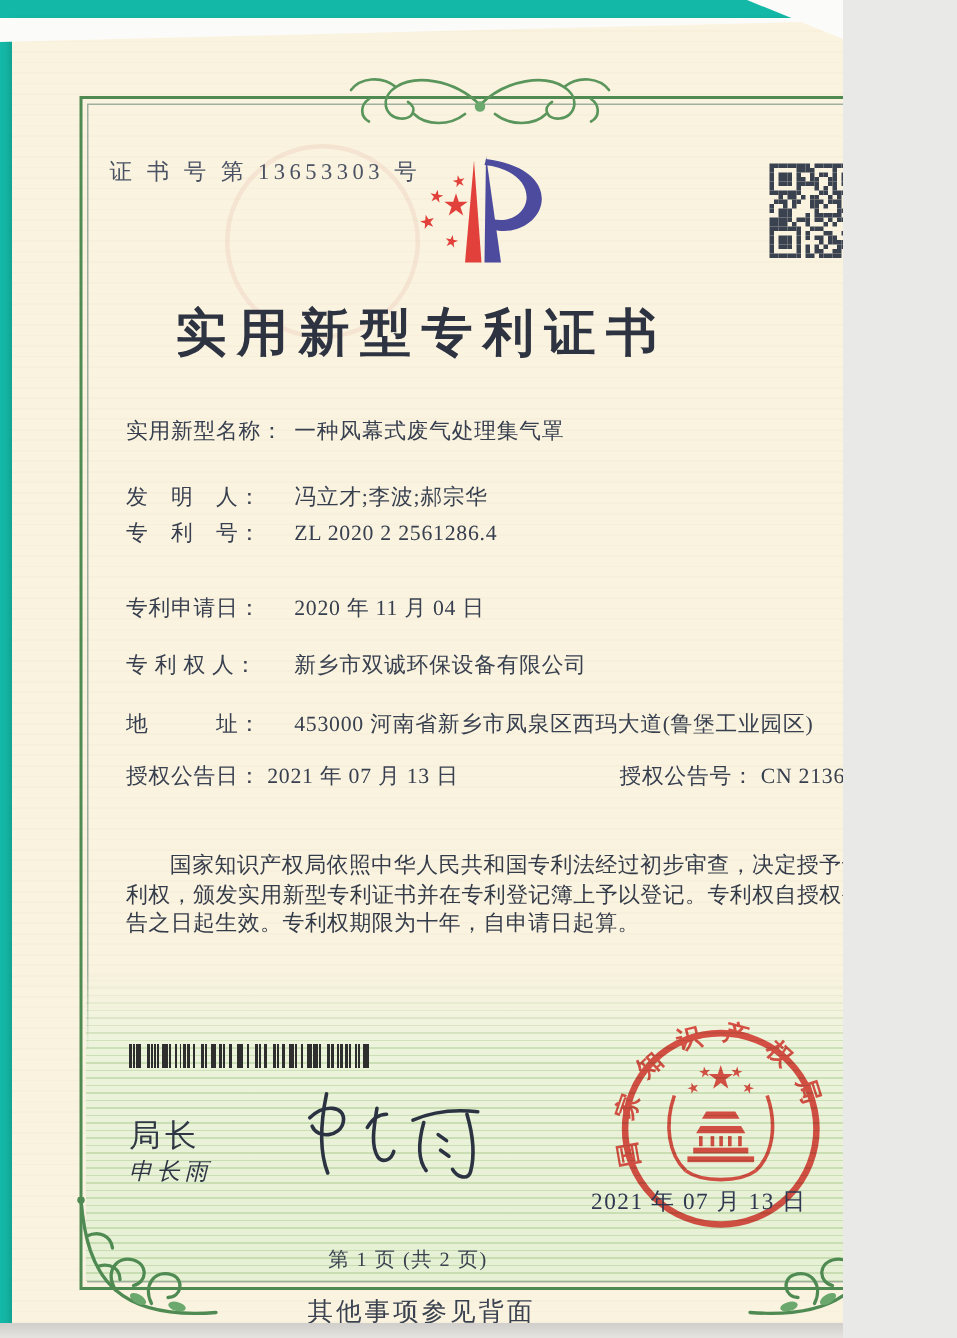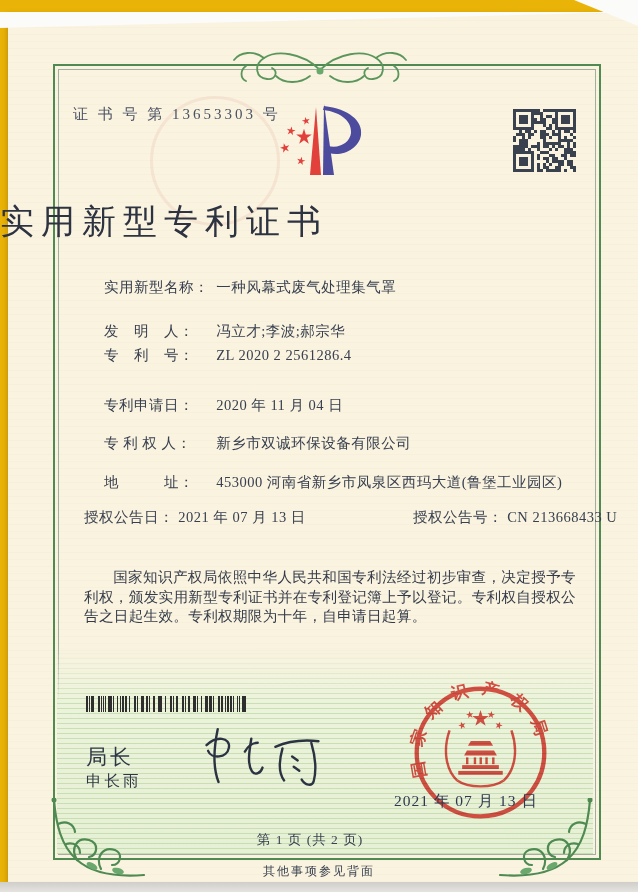--- a/index.html
+++ b/index.html
@@ -1,16 +1,16 @@
 <!DOCTYPE html>
 <html><head>
 <meta charset="utf-8">
 <style>
   html,body{margin:0;padding:0;background:#e9e9e7;}
-  .scan{position:relative;width:638px;height:892px;background:#eab308;overflow:hidden;
+  .scan{position:relative;width:562px;height:892px;background:#14b8a6;overflow:hidden;
         font-family:"Liberation Serif","DejaVu Serif",serif;}
   
   .paper{position:absolute;left:8px;top:12px;right:0;bottom:10px;background:#faf3e0;
          box-shadow:0 3px 6px rgba(0,0,0,.25);}
   .paper-texture{position:absolute;inset:0;opacity:.5;
     background:repeating-linear-gradient(0deg, rgba(240,230,205,.5) 0 1px, transparent 1px 7px);}
   .tilt{position:absolute;top:12px;left:0;width:0;height:0;
         border-top:16px solid #fbfbf9;border-right:640px solid transparent;}
   .fold-tr{position:absolute;top:0;right:0;width:0;height:0;
         border-top:26px solid #fbfbf9;border-left:64px solid transparent;}
@@ -29,46 +29,46 @@
   
   .green-panel{position:absolute;left:57px;top:646px;width:536px;height:208px;
     background:
       repeating-linear-gradient(0deg, rgba(150,190,120,.38) 0 1px, rgba(0,0,0,0) 1px 5px),
       linear-gradient(180deg,#edf4dd,#e6f0d4);
     -webkit-mask-image:linear-gradient(180deg,transparent 0,#000 55px);
     mask-image:linear-gradient(180deg,transparent 0,#000 55px);}
 
   .cert-no{position:absolute;left:73px;top:105px;font-size:15px;letter-spacing:3px;color:#4a5263;}
 
-  .title{position:absolute;left:0;right:0;top:199px;font-size:34px;
-         font-weight:normal;letter-spacing:7px;color:#2d3340;}
+  .title{position:absolute;left:0;right:0;top:199px;text-align:center;font-size:34px;
+         font-weight:bold;letter-spacing:7px;color:#2d3340;}
 
   .field{position:absolute;left:84px;font-size:14.5px;color:#38404f;letter-spacing:.5px;white-space:nowrap;}
-  .field .lbl{display:inline-block;min-width:108px;margin-left:20px;}
+  .field .lbl{display:inline-block;min-width:108px;}
   .field .lbl2{display:inline-block;}
   .grant-no{position:absolute;left:329px;top:0;}
 
   .body-text{position:absolute;left:84px;top:536px;width:492px;font-size:14.6px;line-height:19.6px;
              color:#353c49;text-align:justify;letter-spacing:.3px;margin-top:32px;}
   .body-text p{margin:0;text-indent:2em;}
 
   .barcode{position:absolute;left:86px;top:696px;width:161px;height:16px;
     background:
       repeating-linear-gradient(90deg,#2e2e2e 0 2px,transparent 2px 3px,#2e2e2e 3px 4px,transparent 4px 7px,#2e2e2e 7px 8px,transparent 8px 12px),
       repeating-linear-gradient(90deg,#2e2e2e 0 1px,transparent 1px 5px,#2e2e2e 5px 7px,transparent 7px 11px,transparent 11px 17px);}
 
   .director-title{position:absolute;left:86px;top:743px;font-size:21px;letter-spacing:3px;color:#2f3745;}
-  .director-name{position:absolute;left:86px;top:771px;font-size:15.5px;letter-spacing:3px;color:#2f3745;}
+  .director-name{position:absolute;left:86px;top:771px;font-size:15.5px;letter-spacing:3px;color:#2f3745;font-style:italic;}
   .signature{position:absolute;left:192px;top:718px;}
 
   .seal{position:absolute;left:408px;top:680px;mix-blend-mode:multiply;}
   .seal-date{position:absolute;left:394px;top:791px;font-size:15.5px;color:#2f3850;letter-spacing:1px;z-index:6;}
 
   .page-info{position:absolute;left:0;right:18px;top:831px;text-align:center;font-size:13.5px;color:#3a4250;letter-spacing:1px;}
-  .back-note{position:absolute;left:0;right:0;top:863px;text-align:center;font-size:12px;color:#3a4250;letter-spacing:2px;}
+  .back-note{position:absolute;left:0;right:0;top:863px;text-align:center;font-size:17px;color:#3a4250;letter-spacing:2px;}
 
   .top-ornament{position:absolute;left:226px;top:46px;}
   .corner-orn{position:absolute;z-index:3;}
   .corner-left{left:46px;top:798px;}
   .corner-right{left:496px;top:798px;transform:scaleX(-1);}
 
   .logo{position:absolute;left:273px;top:101px;}
   .qr{position:absolute;left:513px;top:109px;width:63px;height:63px;display:grid;
       grid-template-columns:repeat(21,1fr);grid-template-rows:repeat(21,1fr);}
   .qr div{background:transparent;}

